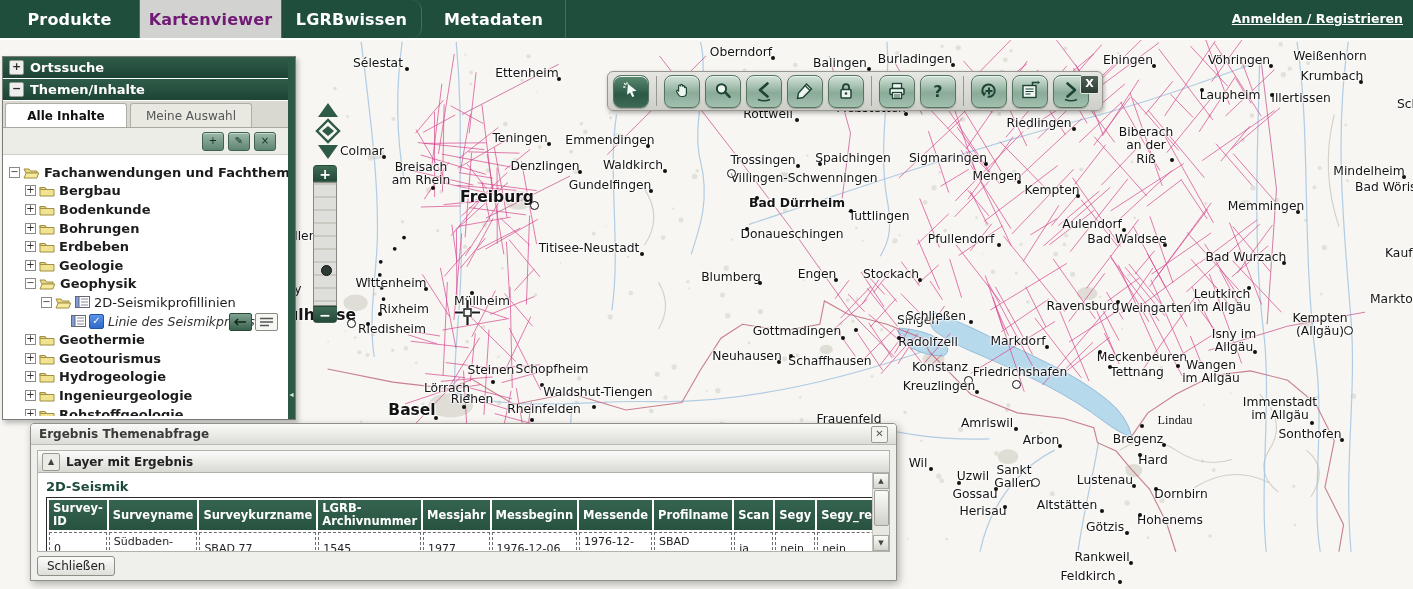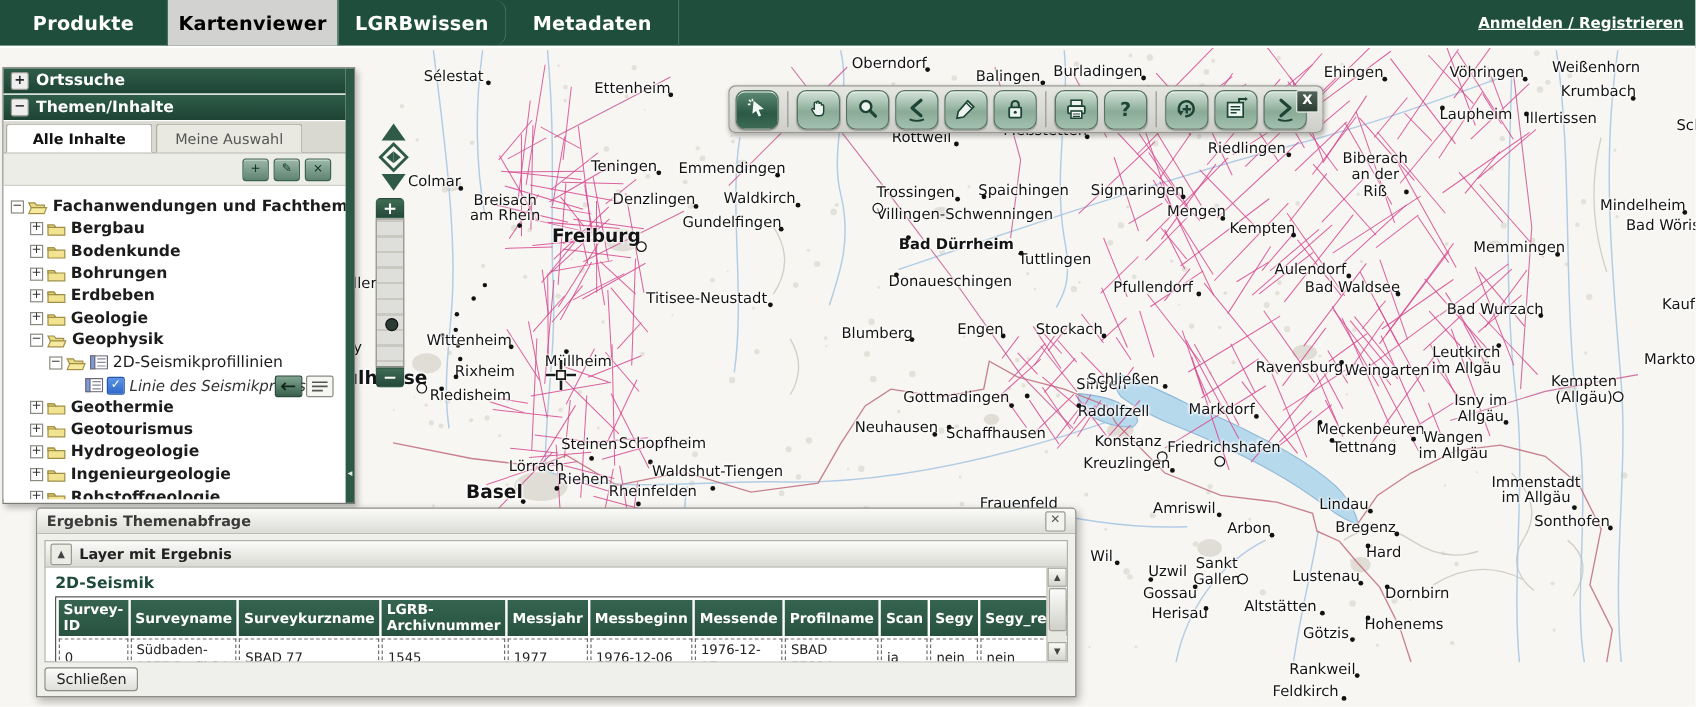--- a/index.html
+++ b/index.html
@@ -3,21 +3,21 @@
 <meta charset="utf-8">
 <style>
   html,body{margin:0;padding:0}
   body{width:1413px;height:589px;overflow:hidden;position:relative;background:#fff;
        font-family:"DejaVu Sans","Liberation Sans",sans-serif;}
   
   #nav{position:absolute;top:0;left:0;width:1413px;height:38px;background:#1f4e3c;
        border-bottom:2px solid #fff;display:flex;z-index:50}
   .nav-tab{display:flex;align-items:center;justify-content:center;color:#fff;font-weight:bold;
        font-size:16px;border-right:1px solid #41705b;cursor:pointer;letter-spacing:.2px}
-  .nav-tab.active{background:#d2d2d0;color:#000000}
+  .nav-tab.active{background:#d2d2d0;color:#701a75}
   #login{position:absolute;right:10px;top:11px;color:#fff;font-size:12.5px;font-weight:bold;
        text-decoration:underline;cursor:pointer}
   
   #map{position:absolute;top:40px;left:0;width:1413px;height:549px;background:#f7f6f2;overflow:hidden;z-index:1}
   #map svg.base{position:absolute;top:0;left:0}
   .city{position:absolute;transform:translate(-50%,-50%);font-size:12.3px;color:#141414;
         white-space:pre;text-align:center;line-height:1.08;z-index:3;
         text-shadow:0 0 2px #fff,0 0 2px #fff,1px 1px 2px #fff,-1px -1px 2px #fff}
   .city.b{font-weight:bold;font-size:15.5px}
   .city.left{transform:translate(0,-50%);text-align:left}
@@ -740,21 +740,21 @@
       <div class="city" style="left: 491px; top: 331px;">Steinen</div>
       <div class="city-dot" style="left: 491px; top: 340px;"></div>
       <div class="city" style="left: 552px; top: 330px;">Schopfheim</div>
       <div class="city-dot" style="left: 540px; top: 343px;"></div>
       <div class="city" style="left: 447px; top: 349px;">Lörrach</div>
       <div class="city-dot" style="left: 466px; top: 354px;"></div>
       <div class="city" style="left: 598px; top: 353px;">Waldshut-Tiengen</div>
       <div class="city-dot" style="left: 592px; top: 365px;"></div>
       <div class="city b" style="left: 412px; top: 370px;">Basel</div>
       <div class="city-dot" style="left: 433.5px; top: 376px;"></div>
-      <div class="city" style="left: 486px; top: 360px;">Riehen</div>
+      <div class="city" style="left: 472px; top: 360px;">Riehen</div>
       <div class="city-dot" style="left: 462px; top: 365px;"></div>
       <div class="city" style="left: 544px; top: 370px;">Rheinfelden</div>
       <div class="city-dot" style="left: 530px; top: 378px;"></div>
       <div class="city" style="left: 741px; top: 13px;">Oberndorf</div>
       <div class="city-dot" style="left: 770.675px; top: 16px;"></div>
       <div class="city" style="left: 840px; top: 24px;">Balingen</div>
       <div class="city-dot" style="left: 866.6px; top: 27px;"></div>
       <div class="city" style="left: 915px; top: 20px;">Burladingen</div>
       <div class="city-dot" style="left: 950.825px; top: 23px;"></div>
       <div class="city" style="left: 768px; top: 75px;">Rottweil</div>
@@ -827,21 +827,21 @@
       <div class="city" style="left: 1142px; top: 318px;">Meckenbeuren</div>
       <div class="city-dot" style="left: 1098px; top: 310px;"></div>
       <div class="city" style="left: 1211px; top: 332px;">Wangen
 im Allgäu</div>
       <div class="city-dot" style="left: 1176px; top: 324px;"></div>
       <div class="city" style="left: 1137px; top: 333px;">Tettnang</div>
       <div class="city-dot" style="left: 1108px; top: 325px;"></div>
       <div class="city" style="left: 1280px; top: 369px;">Immenstadt
 im Allgäu</div>
       <div class="city-dot" style="left: 1310px; top: 381px;"></div>
-      <div class="city" style="left: 1120px; top: 381px;">Lindau</div>
+      <div class="city" style="left: 1175px; top: 381px; font-family: Liberation Serif, serif;">Lindau</div>
       <div class="city-dot" style="left: 1140.45px; top: 384px;"></div>
       <div class="city" style="left: 1138px; top: 400px;">Bregenz</div>
       <div class="city-dot" style="left: 1161.53px; top: 403px;"></div>
       <div class="city" style="left: 1310px; top: 395px;">Sonthofen</div>
       <div class="city-dot" style="left: 1339.67px; top: 398px;"></div>
       <div class="city" style="left: 1153px; top: 421px;">Hard</div>
       <div class="city-dot" style="left: 1138px; top: 413px;"></div>
       <div class="city" style="left: 918px; top: 424px;">Wil</div>
       <div class="city-dot" style="left: 929.225px; top: 427px;"></div>
       <div class="city" style="left: 973px; top: 437px;">Uzwil</div>

